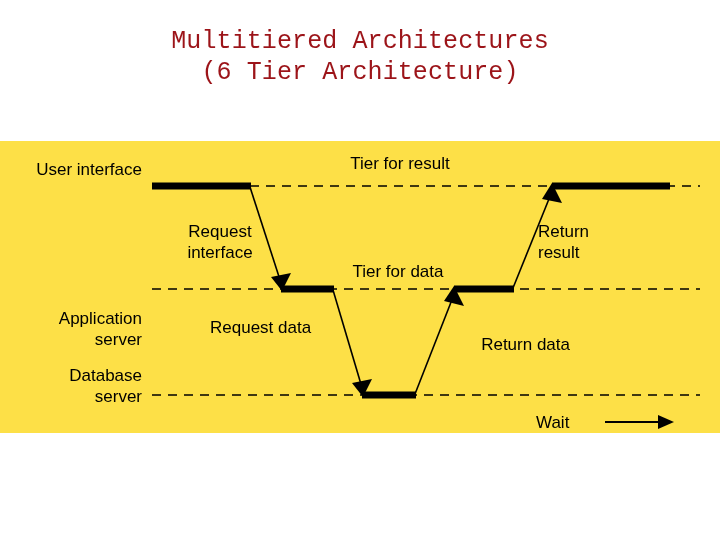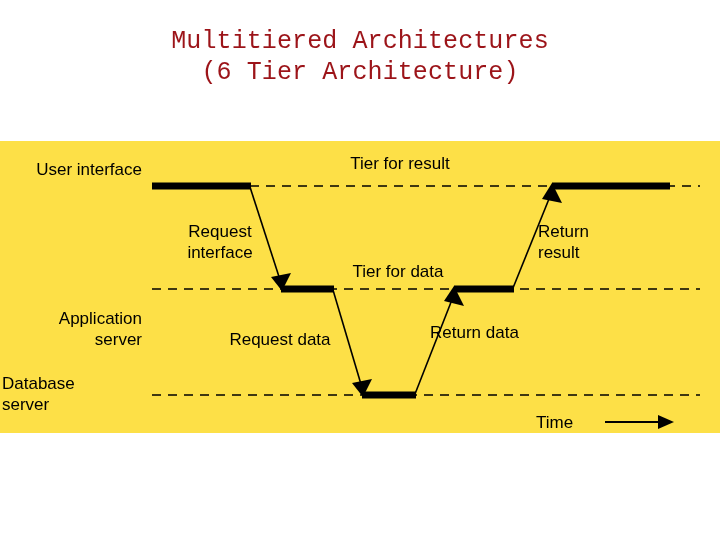--- a/index.html
+++ b/index.html
@@ -55,27 +55,27 @@
   .fig-label {
     position: absolute;
     font-family: "Liberation Sans", sans-serif;
     font-size: 17px;
     line-height: 21px;
     color: #000000;
     white-space: pre;
   }
   #lbl-ui        { left: 2px;   top: 18px;  width: 140px; text-align: right; }
   #lbl-app       { left: 2px;   top: 131px; width: 140px; text-align: right; margin-top: 36px; }
-  #lbl-db        { left: 2px;   top: 232px; width: 140px; text-align: left; }
+  #lbl-db        { left: 2px;   top: 224px; width: 140px; text-align: right; }
   #lbl-wait-res  { left: 300px; top: 12px;  width: 200px; text-align: center; }
   #lbl-req-op    { left: 165px; top: 80px;  width: 110px; text-align: center; }
   #lbl-wait-data { left: 318px; top: 120px; width: 160px; text-align: center; }
   #lbl-ret-res   { left: 538px; top: 80px;  width: 110px; text-align: left; }
-  #lbl-req-data  { left: 210px; top: 188px; width: 140px; text-align: center; }
-  #lbl-ret-data  { left: 430px; top: 181px; width: 140px; text-align: left; }
+  #lbl-req-data  { left: 210px; top: 176px; width: 140px; }
+  #lbl-ret-data  { left: 430px; top: 193px; width: 140px; text-align: right; }
   #lbl-time      { left: 536px; top: 271px; width: 70px;  text-align: left; }
 </style>
 </head>
 <body>
 
 <div id="slide">
 
   <div id="title-block">
     <span id="title-line1">Multitiered Architectures</span>
     <span id="title-line2">(6 Tier Architecture)</span>
@@ -129,16 +129,16 @@
     <div class="fig-label" id="lbl-req-op"><span>Request</span><br><span>interface</span></div>
 
     <div class="fig-label" id="lbl-wait-data">Tier for data</div>
 
     <div class="fig-label" id="lbl-ret-res"><span>Return</span><br><span>result</span></div>
 
     <div class="fig-label" id="lbl-req-data">Request data</div>
 
     <div class="fig-label" id="lbl-ret-data">Return data</div>
 
-    <div class="fig-label" id="lbl-time">Time</div>
+    <div class="fig-label" id="lbl-time">Wait</div>
 
   </div>
 </div>
 
 </body></html>

